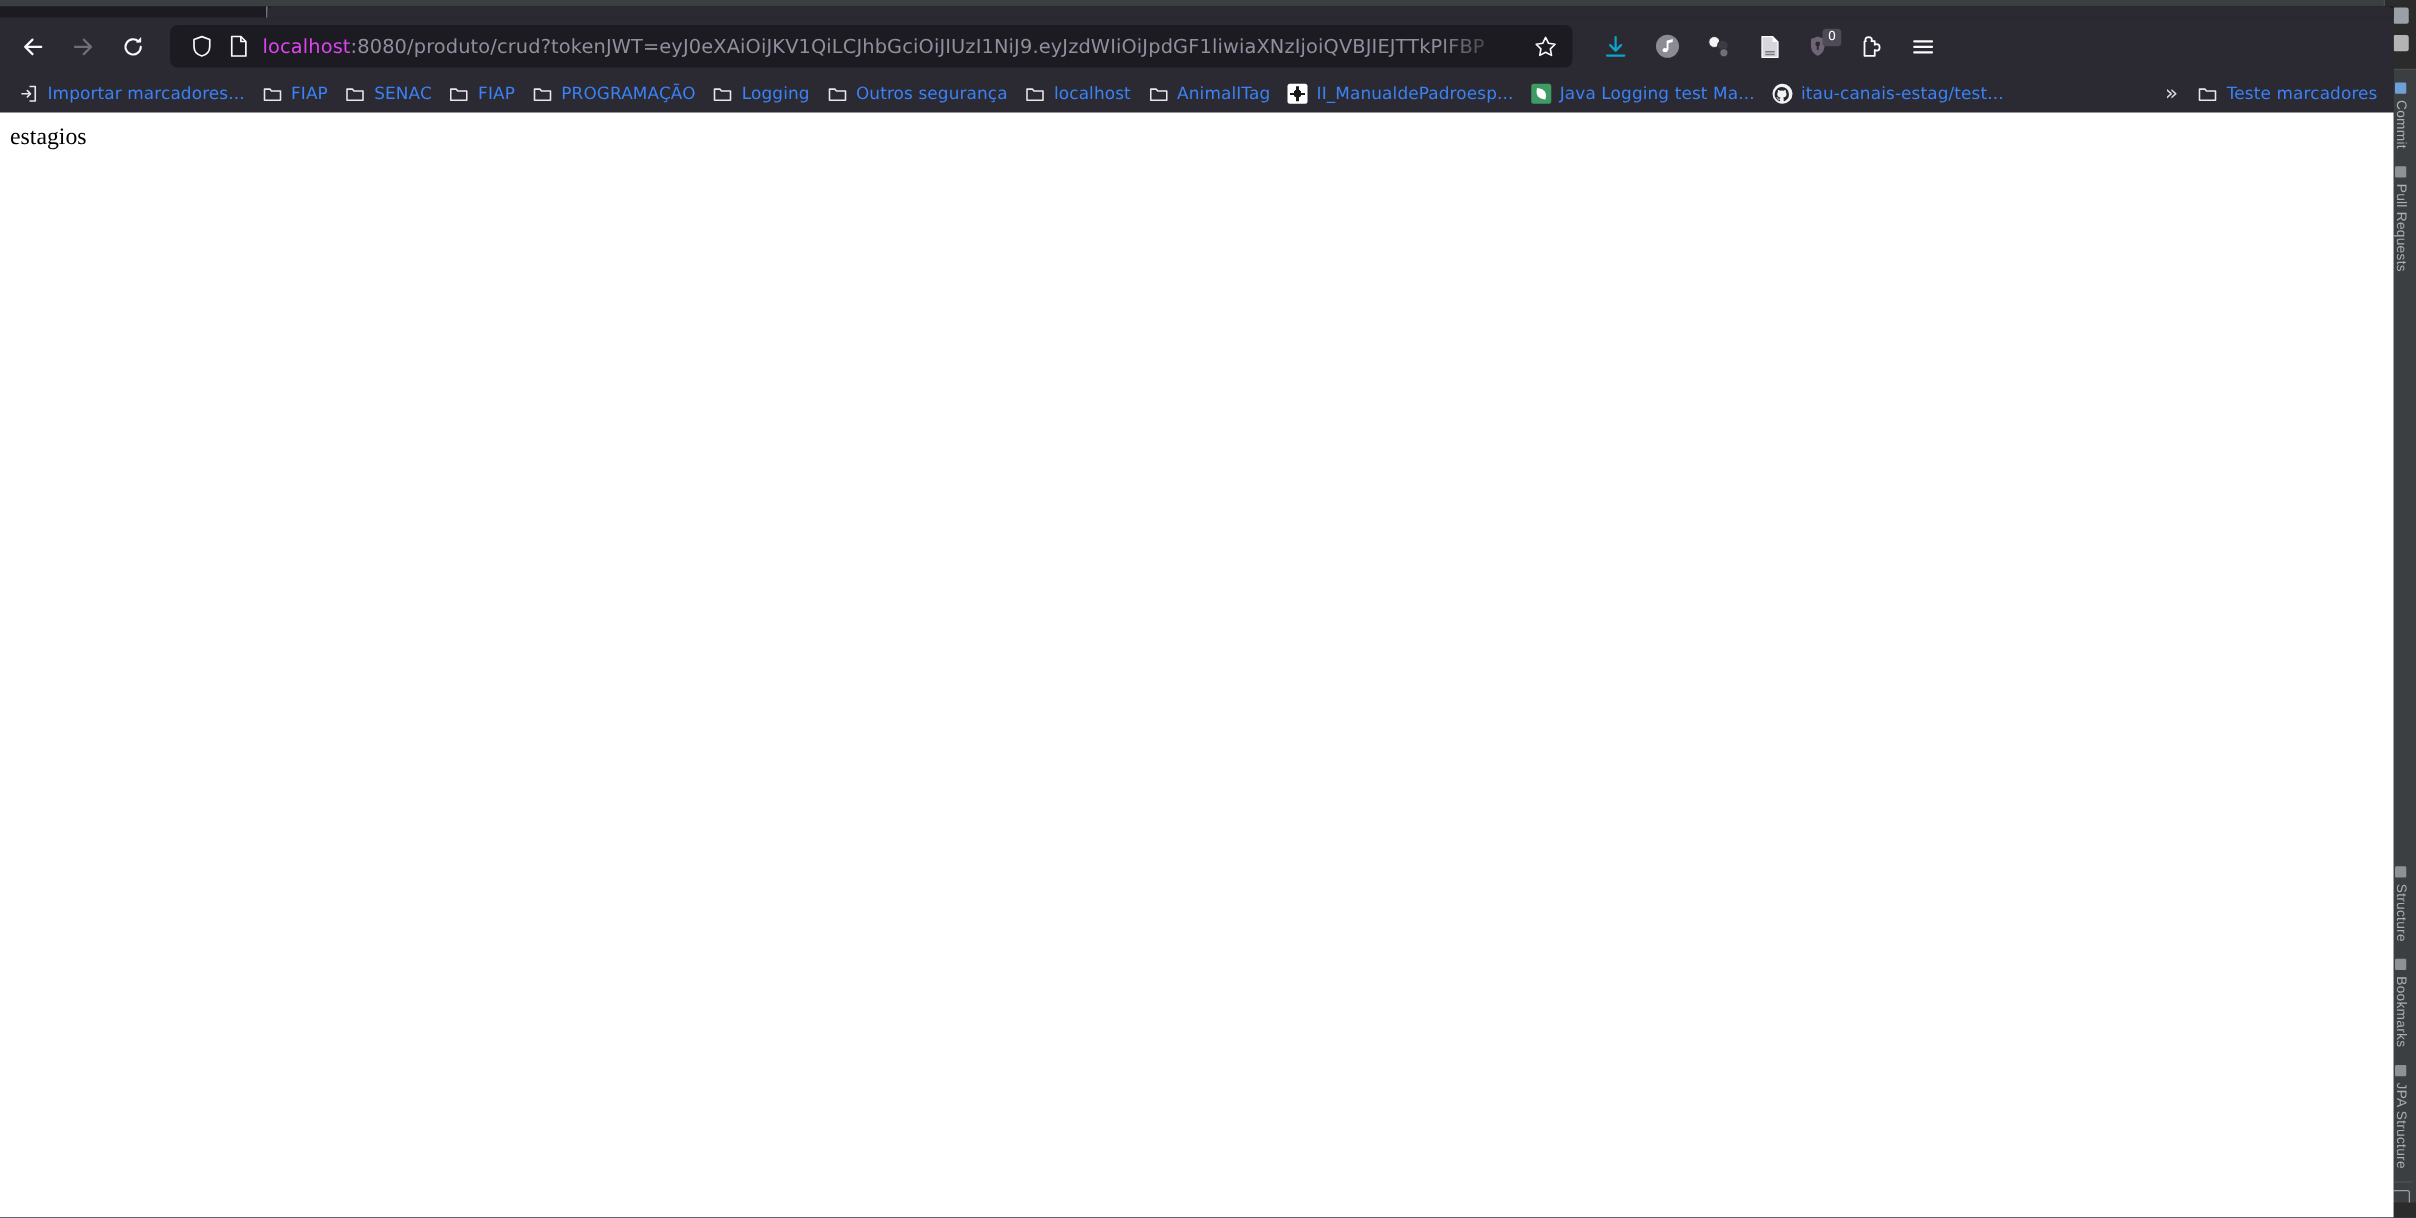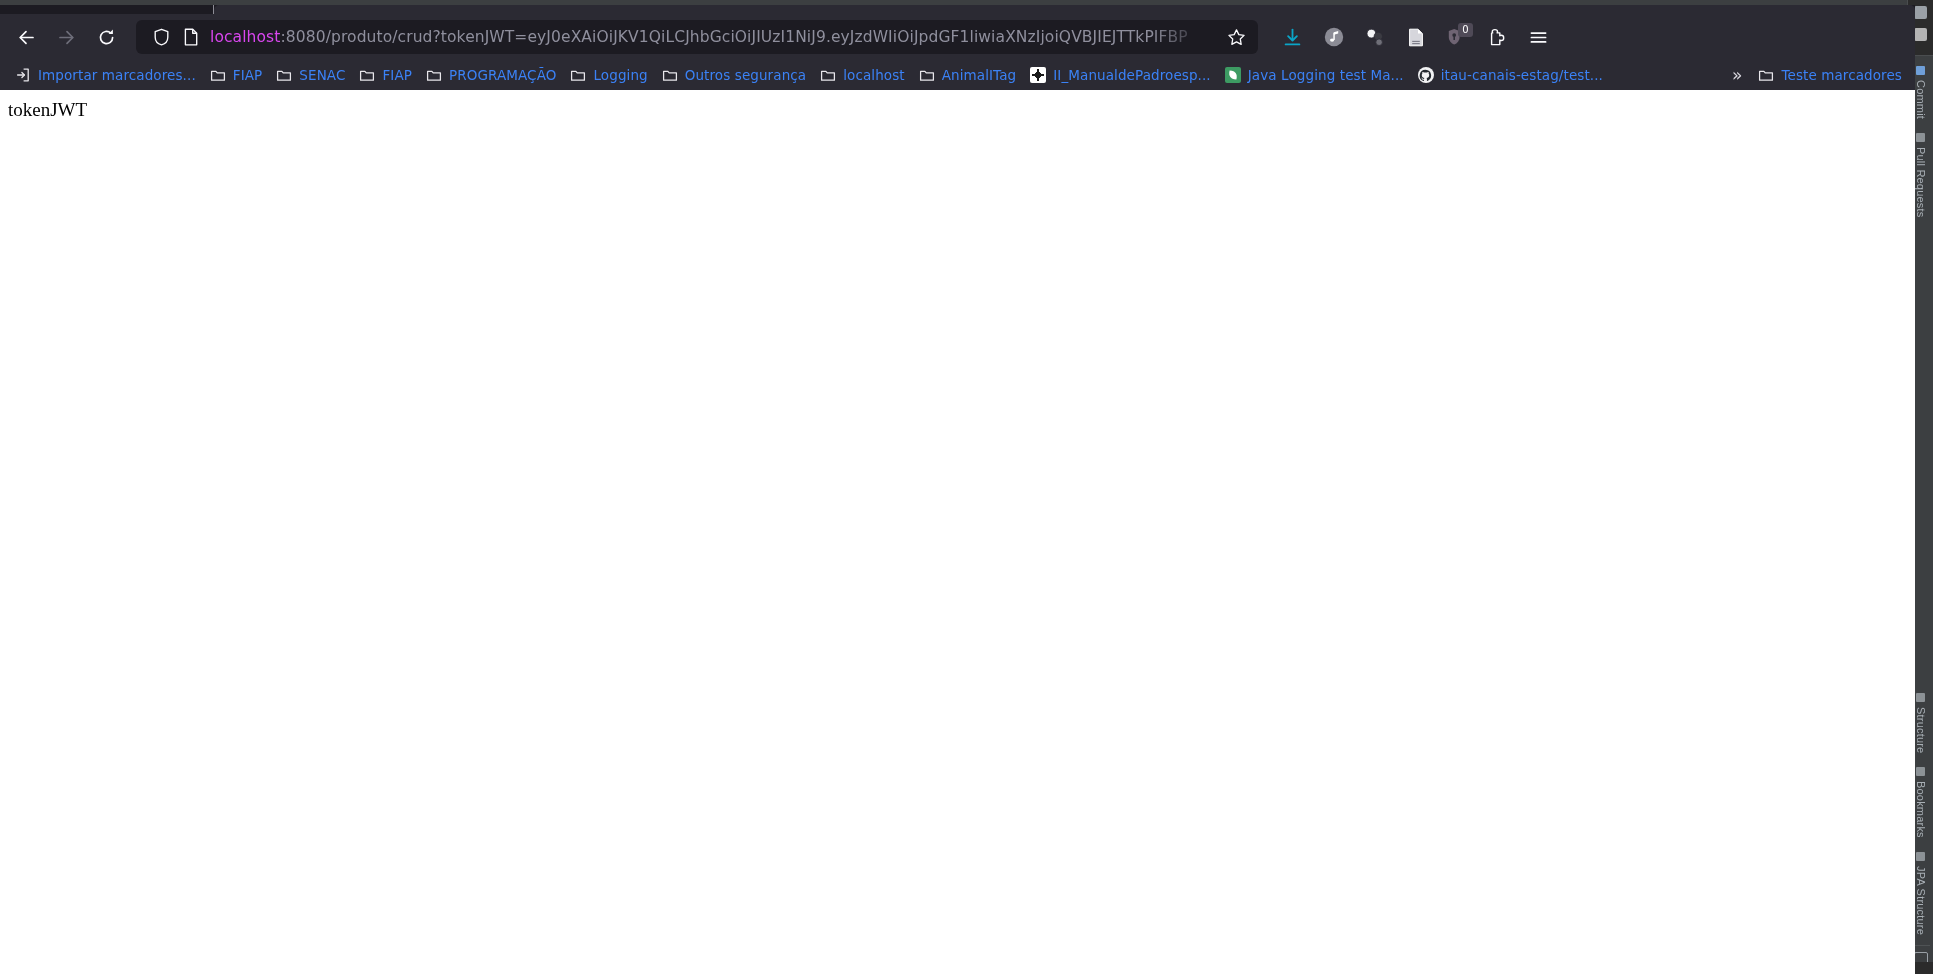--- a/index.html
+++ b/index.html
@@ -582,16 +582,16 @@
     <div class="bm-item">
       <svg class="bm-ico" viewBox="0 0 16 16" aria-hidden="true">
         <path d="M1.6 4.3h4.3l1.3 1.5h7.2v7.4H1.6z" fill="none" stroke="#e8e6eb" stroke-width="1.25" stroke-linejoin="round"></path>
       </svg>
       <span class="bm-label">Teste marcadores</span>
     </div>
 
   </div>
 
   <div id="page-content">
-    <div id="page-heading">tokenJWT</div>
+    <div id="page-heading">estagios</div>
   </div>
 
 </div>
 
 </body></html>

